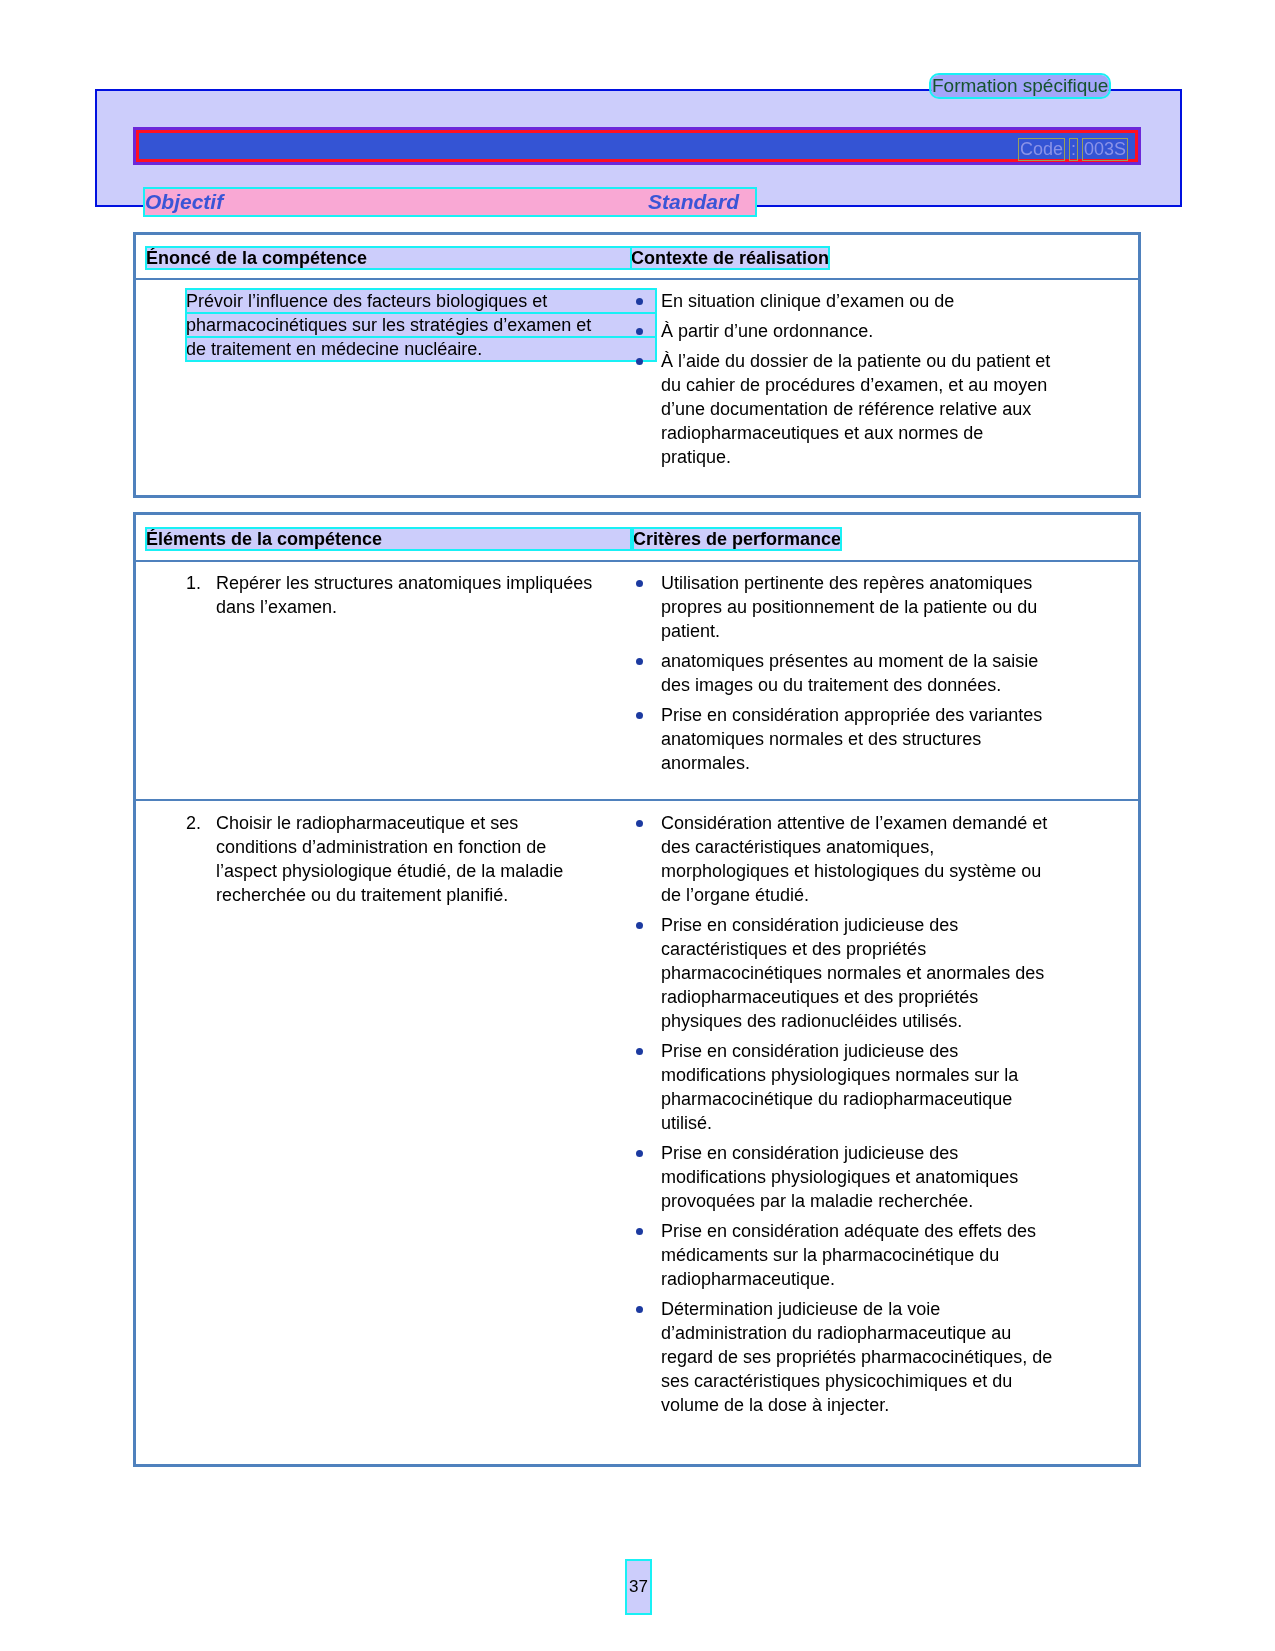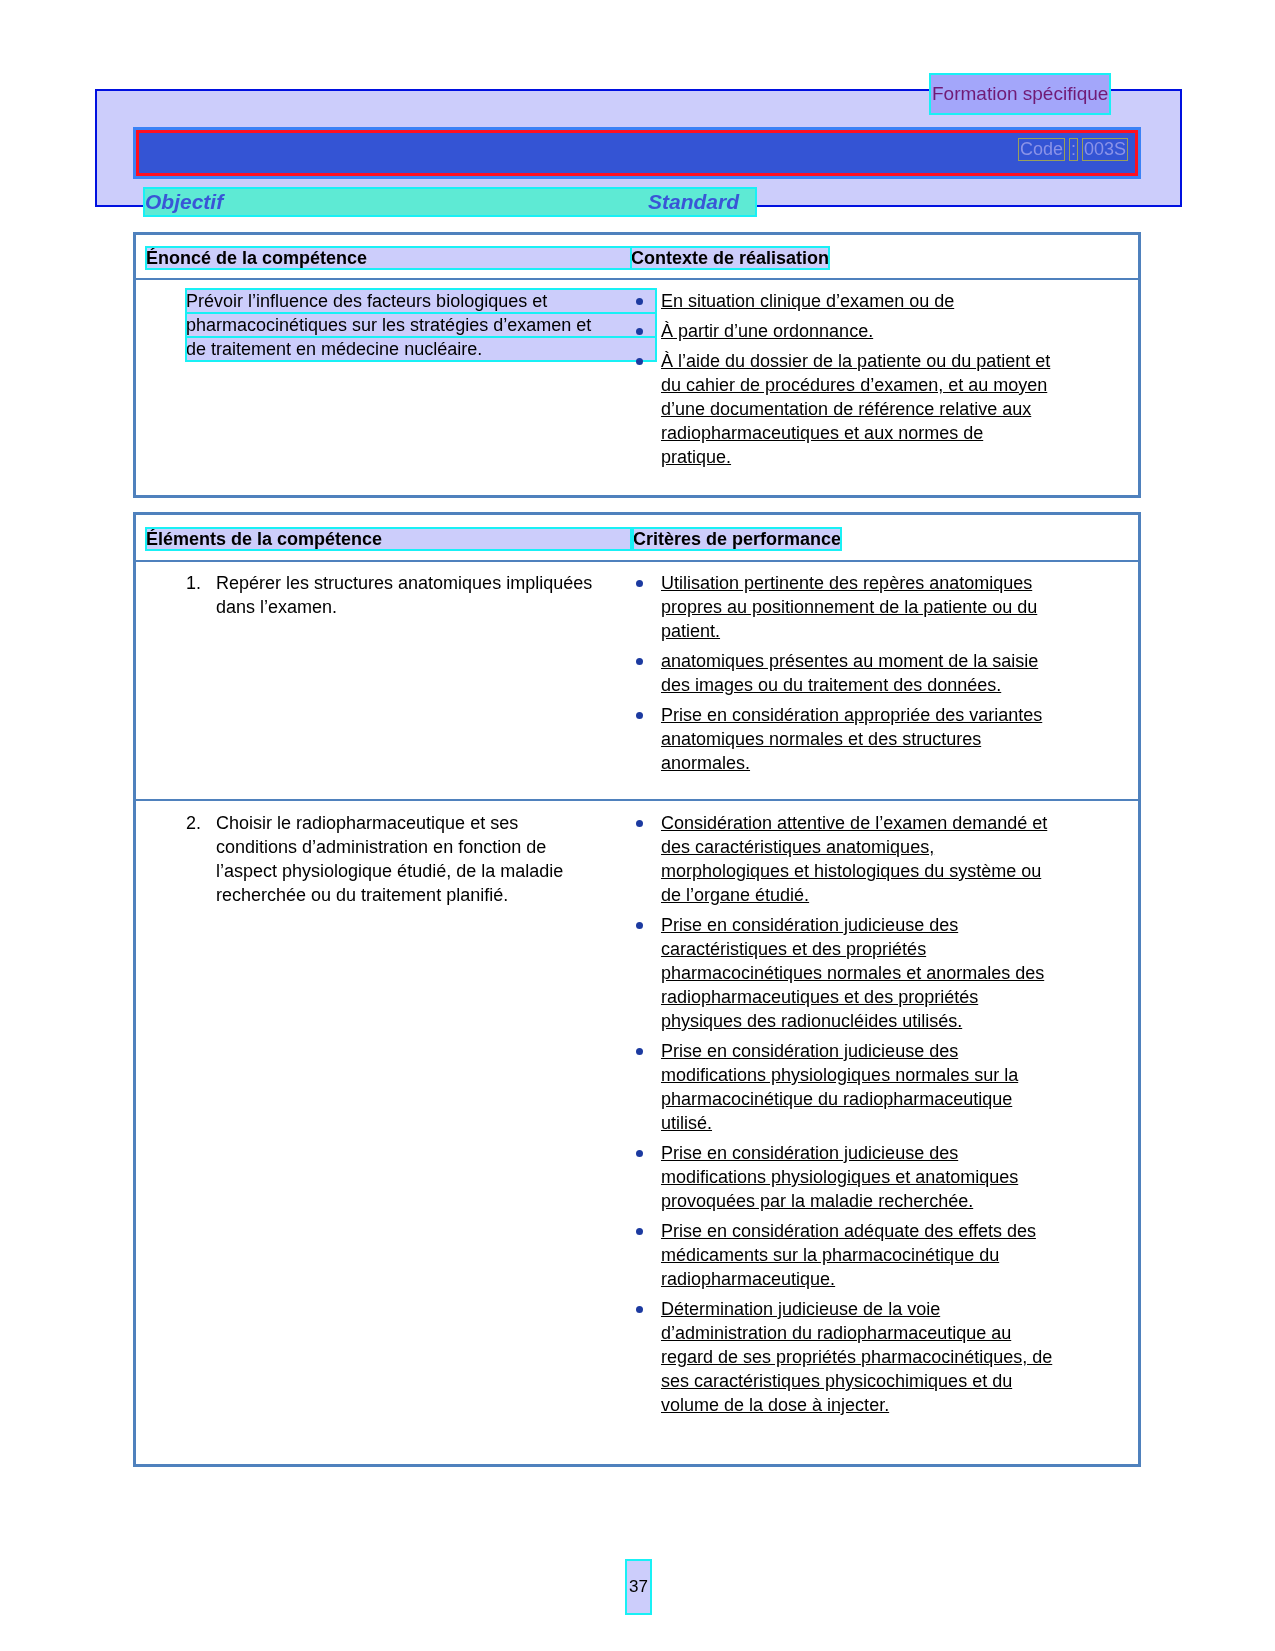--- a/index.html
+++ b/index.html
@@ -1,40 +1,40 @@
 <!DOCTYPE html>
 <html><head>
 <meta charset="utf-8">
 <style>
   html, body { margin:0; padding:0; background:#ffffff; }
   body { width:1275px; height:1651px; position:relative; overflow:hidden;
          font-family:"Liberation Sans", sans-serif; color:#000; }
   .hl { background:#cccdfb; outline:2px solid #19f0f5; outline-offset:-1px; }
   #header-frame { position:absolute; left:95px; top:89px; width:1087px; height:118px;
     background:#cccdfb; border:2px solid #0010e0; box-sizing:border-box; }
-  #form-spec { position:absolute; left:931px; top:75px; font-size:19px; color:#701a75;
-    background:#a3a6fa; outline:2px solid #19f0f5; padding:8px 1px; line-height:22px; }
-  #banner { position:absolute; left:133px; top:127px; width:1008px; height:52px;
-    background:#3b82f6; }
+  #form-spec { position:absolute; left:931px; top:75px; font-size:19px; color:#14532d;
+    background:#a3a6fa; outline:2px solid #19f0f5; padding:0 1px; line-height:22px;border-radius:8px; }
+  #banner { position:absolute; left:133px; top:127px; width:1008px; height:38px;
+    background:#6d28d9; }
   #banner-inner { position:absolute; left:3px; top:3px; right:3px; bottom:3px;
     background:#3454d4; border:3px solid #ff1020; box-sizing:border-box; }
   #code { position:absolute; right:8px; top:6px; font-size:18px; color:#8b93e8; display:flex; gap:6px; }
   #code span { outline:1px solid #9aa05a; padding:0 1px; }
   #obj-row { position:absolute; left:145px; top:189px; width:610px; height:26px;
-    background:#5eead4; outline:2px solid #19f0f5; }
+    background:#f9a8d4; outline:2px solid #19f0f5; }
   .italic-h { position:absolute; top:0; font-style:italic; font-weight:bold; font-size:21px;
     color:#3a55d6; line-height:26px; }
   .tbl { position:absolute; left:133px; width:1008px; border:3px solid #4f81bd;
     box-sizing:border-box; background:#fff; }
   .tbl-head { position:relative; border-bottom:2px solid #4f81bd; }
   .tbl-head .h { position:absolute; font-weight:bold; font-size:18px; line-height:22px; }
   .col-l { position:absolute; left:10px; width:470px; font-size:18px; line-height:24px;padding-left:40px; }
   .col-r { position:absolute; left:495px; width:485px; font-size:18px; line-height:24px; }
   .line { display:block; white-space:nowrap; }
-  .bullet-item { position:relative; padding-left:30px; margin-bottom:6px;text-decoration:underline; }
+  .bullet-item { position:relative; padding-left:30px; margin-bottom:6px; }
   .bullet-item::before { content:""; position:absolute; left:5px; top:9px; width:7px; height:7px;
     border-radius:50%; background:#1c3aa0; }
   .num { position:absolute; left:0; }
   .elt { padding-left:30px; position:relative; }
   .row-div { position:absolute; left:0; right:0; border-top:2px solid #4f81bd; }
   #page-num { position:absolute; left:627px; top:1561px; font-size:17px; background:#cccdfb;
     outline:2px solid #19f0f5; padding:16px 2px; }
 </style>
 </head>
 <body>

